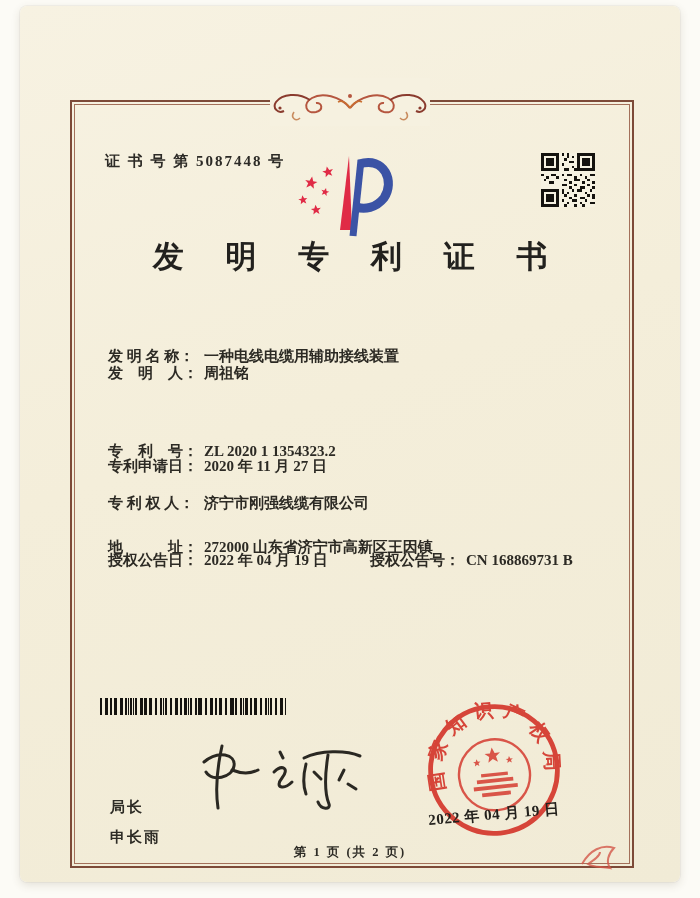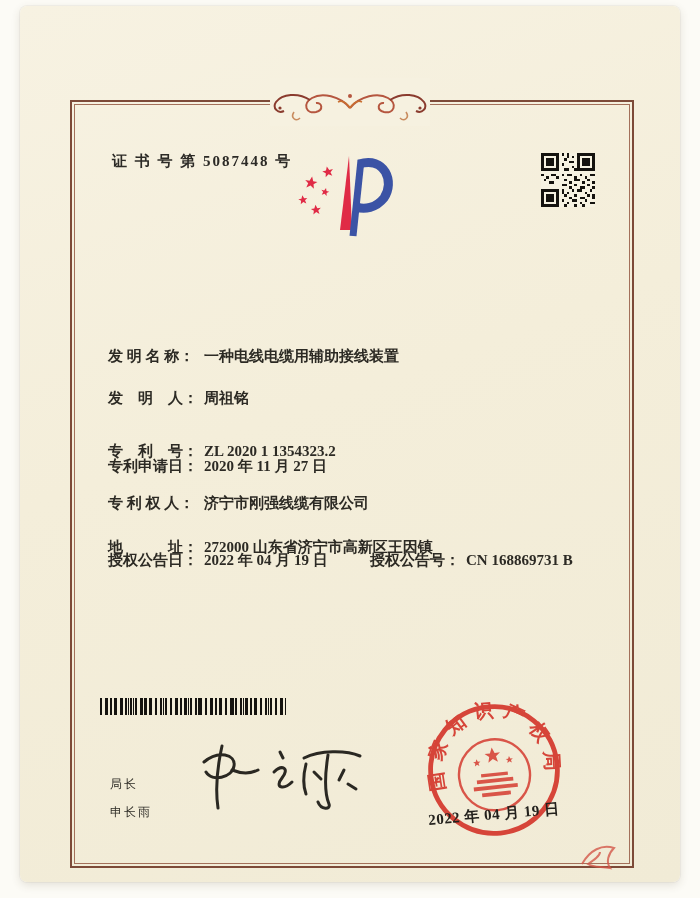--- a/index.html
+++ b/index.html
@@ -17,21 +17,21 @@
   .frame{
     position:absolute;left:50px;top:94px;width:560px;height:764px;
     border:2px solid #7d4a38;
   }
   .frame::after{
     content:"";position:absolute;inset:2px;border:1px solid #a3705a;
   }
   .ornament{position:absolute;left:250px;top:72px;width:160px;height:48px;background:#f6f1e0;}
   .cert-no{
     position:absolute;left:85px;top:146px;
-    font-size:15px;font-weight:bold;color:#2c2a26;letter-spacing:2px;margin-left:7px;
+    font-size:15px;font-weight:bold;color:#2c2a26;letter-spacing:2px;
   }
   .qr{position:absolute;left:521px;top:147px;width:54px;height:54px;}
   .logo{position:absolute;left:263px;top:146px;width:112px;height:88px;}
   .title{
     position:absolute;left:50px;top:230px;width:560px;margin:0;
     text-align:center;font-size:31px;font-weight:bold;color:#22211e;
     letter-spacing:17px;text-indent:17px;
   }
   .row{position:absolute;left:88px;font-size:15px;font-weight:bold;color:#2c2a24;white-space:nowrap;margin-top:41px;}
   .row .lab{display:inline-block;min-width:92px;}
@@ -43,21 +43,21 @@
     color:#3b352a;
   }
   .bodytext p{margin:0;text-indent:2em;}
   .barcode{
     position:absolute;left:80px;top:692px;width:186px;height:17px;
     background:
       repeating-linear-gradient(90deg,#15130f 0 2px,transparent 2px 5px),
       repeating-linear-gradient(90deg,#15130f 0 1px,transparent 1px 7px),
       repeating-linear-gradient(90deg,#15130f 0 1px,transparent 1px 11px);
   }
-  .director{position:absolute;left:90px;top:770px;font-size:12px;font-weight:normal;color:#2e2c26;}
+  .director{position:absolute;left:90px;top:792px;font-size:15px;font-weight:bold;color:#2e2c26;}
   .director div{margin-bottom:11px;letter-spacing:2px;}
   .signature{position:absolute;left:168px;top:734px;width:185px;height:82px;}
   .sealbox{position:absolute;left:402px;top:692px;width:144px;height:144px;}
   .sealbox svg{width:144px;height:144px;transform:rotate(-6deg);opacity:.92;}
   .seal-date{
     position:absolute;left:408px;top:798px;width:160px;
     font-size:15px;font-weight:bold;color:#23211d;letter-spacing:.5px;
     transform:rotate(-5deg);white-space:nowrap;
   }
   .footer{
@@ -124,26 +124,27 @@
       <use href="#st" transform="translate(42,40) scale(0.85) rotate(14)"></use>
       <use href="#st" transform="translate(33,58) scale(1.05) rotate(-6)"></use>
       <polygon points="66,4 57,78 69,78"></polygon>
     </g>
     <g fill="none" stroke="#3b53a5">
       <path d="M76,12 C102,4 112,30 101,46 C93,56 81,58 74,55" stroke-width="9"></path>
       <path d="M78,8 L70,84" stroke-width="7"></path>
     </g>
   </svg>
 
+  <h1 class="title">发 明 专 利 证 书</h1>
 
   <div>
     <div class="row" style="top:300px">
       <span class="lab">发 明 名 称：</span><span class="val">一种电线电缆用辅助接线装置</span>
     </div>
-    <div class="row" style="top:342px">
+    <div class="row" style="top:317px">
       <span class="lab">发　明　人：</span><span class="val">周祖铭</span>
     </div>
     <div class="row" style="top:395px">
       <span class="lab">专　利　号：</span><span class="val">ZL 2020 1 1354323.2</span>
     </div>
     <div class="row" style="top:410px">
       <span class="lab">专利申请日：</span><span class="val">2020 年 11 月 27 日</span>
     </div>
     <div class="row" style="top:447px">
       <span class="lab">专 利 权 人：</span><span class="val">济宁市刚强线缆有限公司</span>
@@ -203,14 +204,15 @@
       </g>
     </svg>
     
   </div>
   <div class="seal-date">2022 年 04 月 19 日</div>
 
   <svg class="corner-swirl" viewBox="0 0 44 40">
     <path d="M6,34 C14,20 26,14 38,18 C32,24 30,32 34,38 C26,36 18,38 12,34 C18,30 24,26 24,22" fill="none" stroke="#d4584a" stroke-width="2"></path>
   </svg>
 
+  <div class="footer">第 1 页 (共 2 页)</div>
 
 </div>
 
 </body></html>

